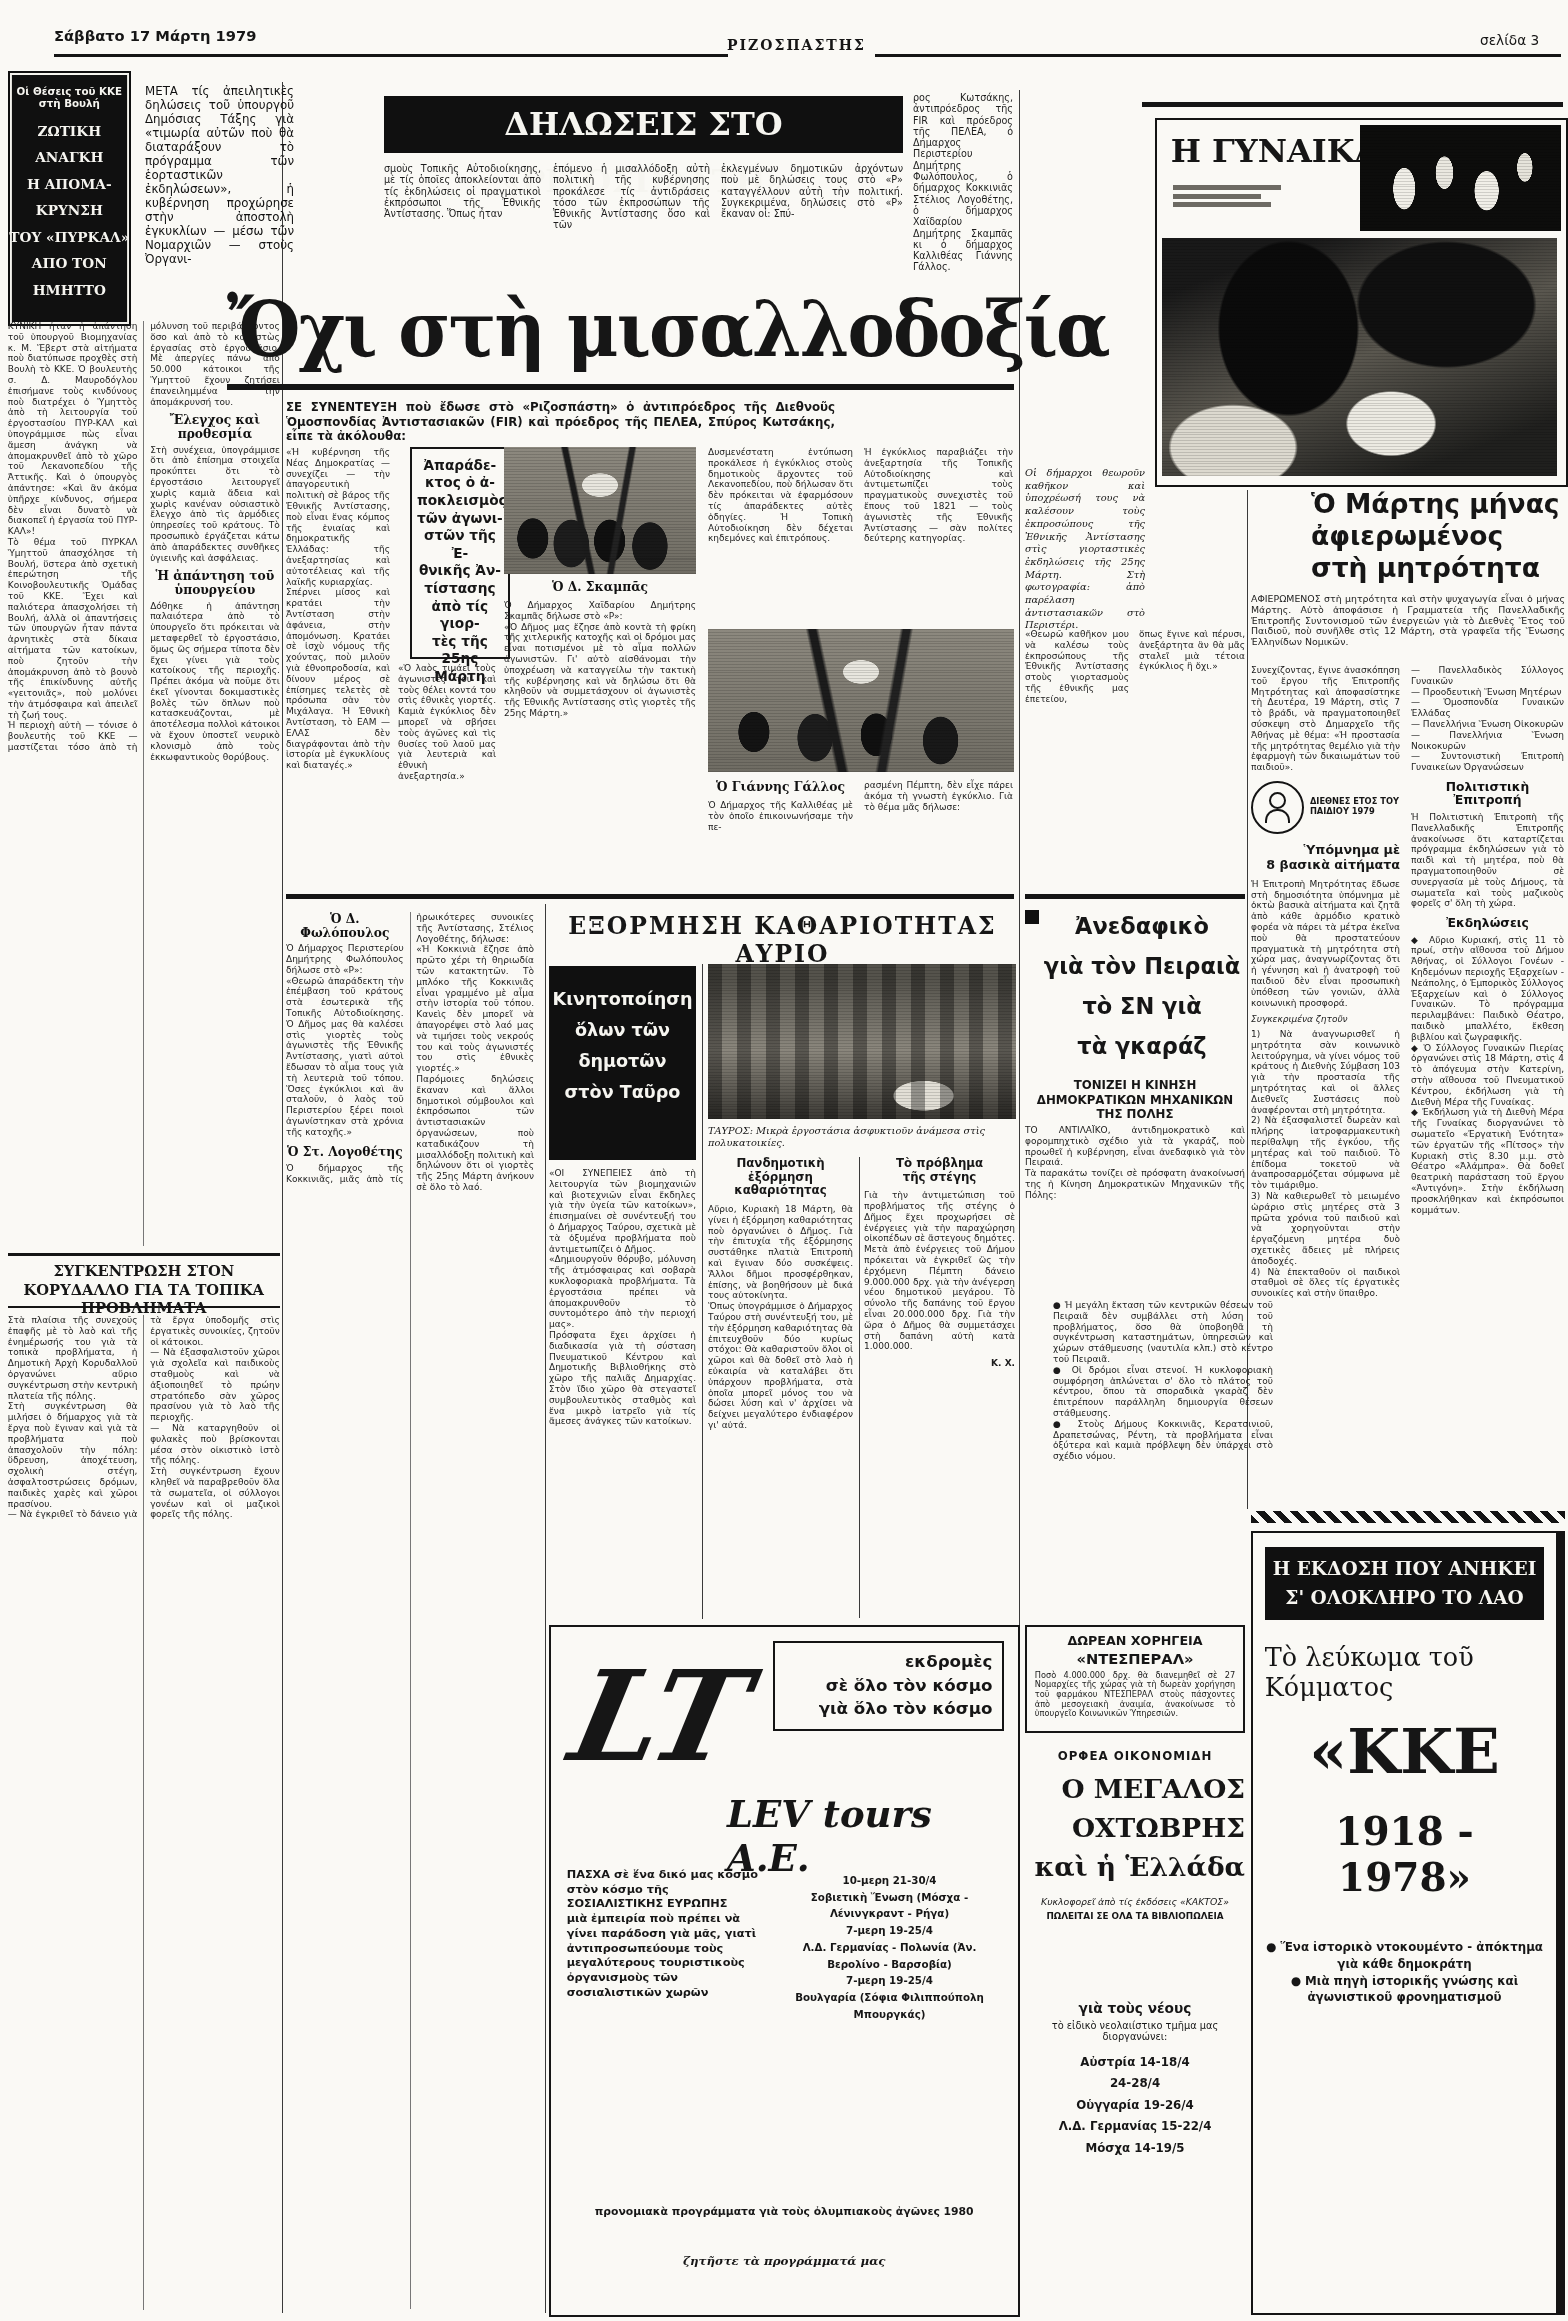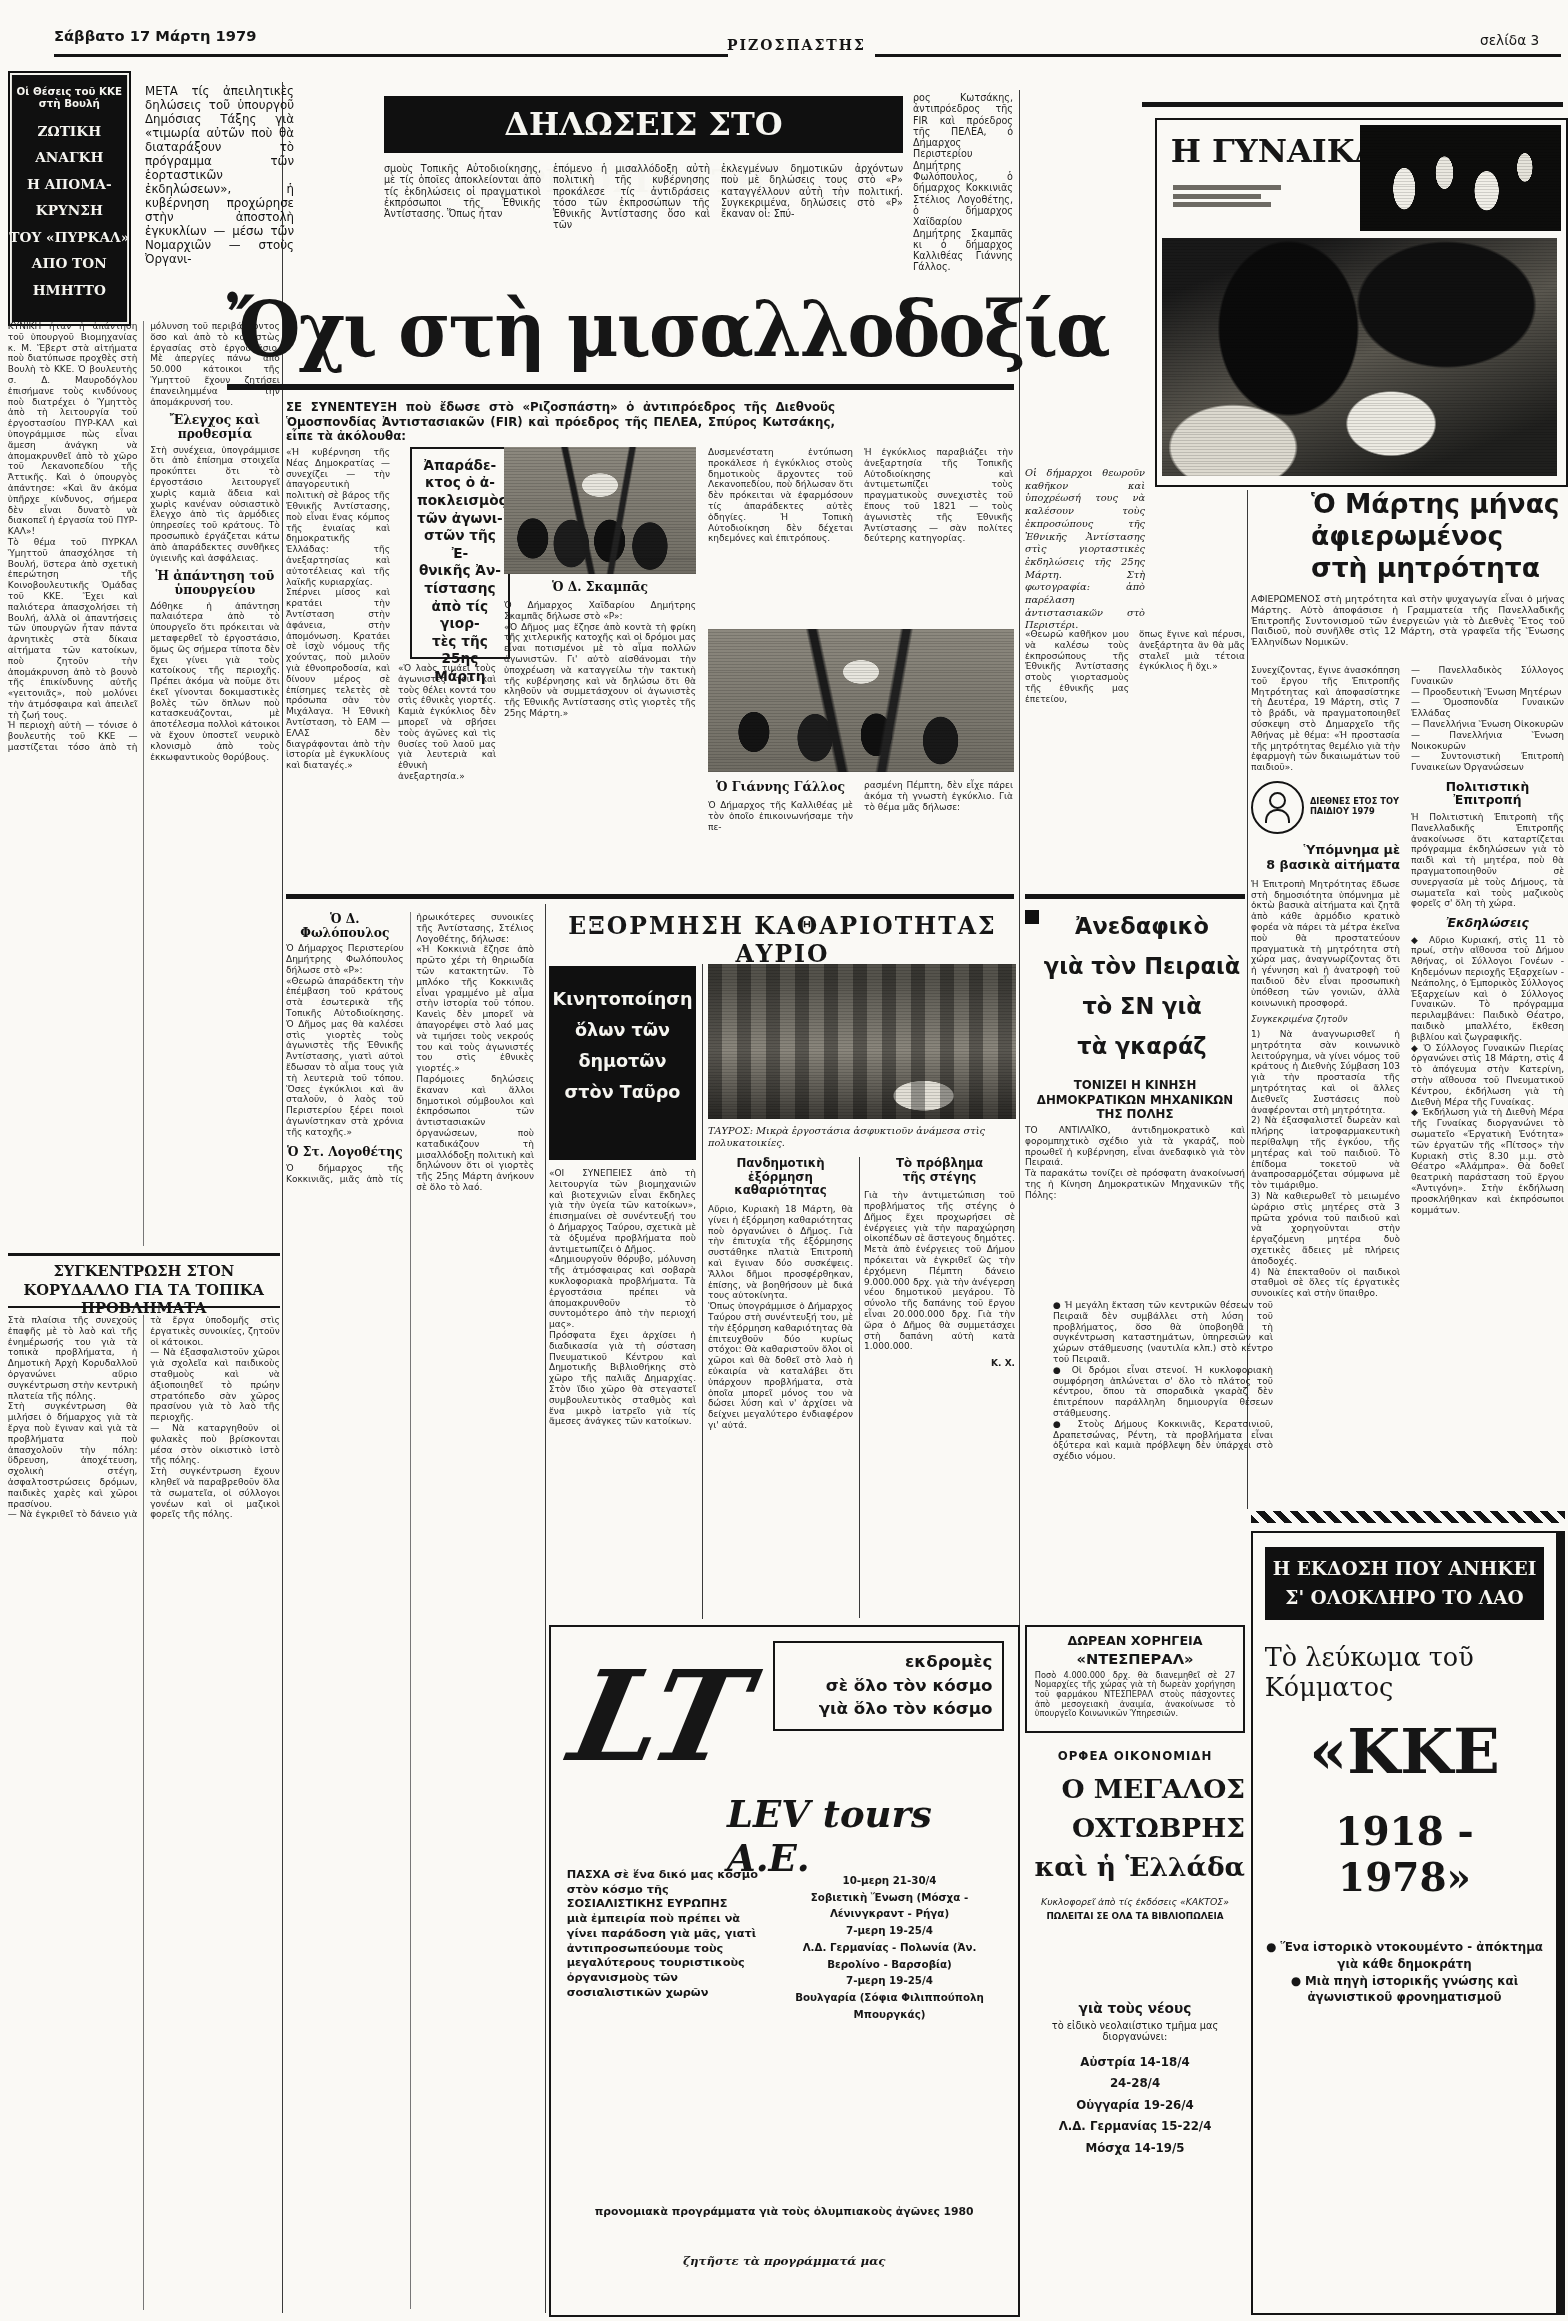--- a/index.html
+++ b/index.html
@@ -192,21 +192,21 @@
 
   <div class="abs" style="left:1411px;top:665px;width:153px;height:839px;">
     <p class="txt" style="margin:0 0 7.8px;">— Πανελλαδικὸς Σύλλογος Γυναικῶν
 — Προοδευτικὴ Ἕνωση Μητέρων
 — Ὁμοσπονδία Γυναικῶν Ἑλλάδας
 — Πανελλήνια Ἕνωση Οἰκοκυρῶν
 — Πανελλήνια Ἕνωση Νοικοκυρῶν
 — Συντονιστικὴ Ἐπιτροπὴ Γυναικείων Ὀργανώσεων</p>
     <h4 class="subhead" style="font-family:'DejaVu Sans',sans-serif;">Πολιτιστικὴ Ἐπιτροπή</h4>
     <p class="txt" style="margin:0 0 7.8px;">Ἡ Πολιτιστικὴ Ἐπιτροπὴ τῆς Πανελλαδικῆς Ἐπιτροπῆς ἀνακοίνωσε ὅτι καταρτίζεται πρόγραμμα ἐκδηλώσεων γιὰ τὸ παιδὶ καὶ τὴ μητέρα, ποὺ θὰ πραγματοποιηθοῦν σὲ συνεργασία μὲ τοὺς Δήμους, τὰ σωματεῖα καὶ τοὺς μαζικοὺς φορεῖς σ' ὅλη τὴ χώρα.</p>
-    <h4 class="subhead" style="font-family:'DejaVu Sans',sans-serif;font-style:italic;">Ἐκδηλώσεις</h4>
+    <h4 class="subhead" style="font-family:'DejaVu Sans',sans-serif;">Ἐκδηλώσεις</h4>
     <p class="txt" style="margin:0;">◆ Αὔριο Κυριακή, στὶς 11 τὸ πρωί, στὴν αἴθουσα τοῦ Δήμου Ἀθήνας, οἱ Σύλλογοι Γονέων - Κηδεμόνων περιοχῆς Ἐξαρχείων - Νεάπολης, ὁ Ἐμπορικὸς Σύλλογος Ἐξαρχείων καὶ ὁ Σύλλογος Γυναικῶν. Τὸ πρόγραμμα περιλαμβάνει: Παιδικὸ Θέατρο, παιδικὸ μπαλλέτο, ἔκθεση βιβλίου καὶ ζωγραφικῆς.
 ◆ Ὁ Σύλλογος Γυναικῶν Πιερίας ὀργανώνει στὶς 18 Μάρτη, στὶς 4 τὸ ἀπόγευμα στὴν Κατερίνη, στὴν αἴθουσα τοῦ Πνευματικοῦ Κέντρου, ἐκδήλωση γιὰ τὴ Διεθνὴ Μέρα τῆς Γυναίκας.
 ◆ Ἐκδήλωση γιὰ τὴ Διεθνὴ Μέρα τῆς Γυναίκας διοργανώνει τὸ σωματεῖο «Ἐργατικὴ Ἑνότητα» τῶν ἐργατῶν τῆς «Πίτσος» τὴν Κυριακὴ στὶς 8.30 μ.μ. στὸ Θέατρο «Ἀλάμπρα». Θὰ δοθεῖ θεατρικὴ παράσταση τοῦ ἔργου «Ἀντιγόνη». Στὴν ἐκδήλωση προσκλήθηκαν καὶ ἐκπρόσωποι κομμάτων.</p>
   </div>
 
   <div class="abs cols2" style="left:286px;top:912px;width:248px;height:1397px;">
     <h4 class="subhead" style="margin-top:0;">Ὁ Δ. Φωλόπουλος</h4>
     <p class="txt" style="margin:0 0 7.8px;">Ὁ Δήμαρχος Περιστερίου Δημήτρης Φωλόπουλος δήλωσε στὸ «Ρ»:
 «Θεωρῶ ἀπαράδεκτη τὴν ἐπέμβαση τοῦ κράτους στὰ ἐσωτερικὰ τῆς Τοπικῆς Αὐτοδιοίκησης. Ὁ Δῆμος μας θὰ καλέσει στὶς γιορτὲς τοὺς ἀγωνιστὲς τῆς Ἐθνικῆς Ἀντίστασης, γιατὶ αὐτοὶ ἔδωσαν τὸ αἷμα τους γιὰ τὴ λευτεριὰ τοῦ τόπου. Ὅσες ἐγκύκλιοι καὶ ἂν σταλοῦν, ὁ λαὸς τοῦ Περιστερίου ξέρει ποιοὶ ἀγωνίστηκαν στὰ χρόνια τῆς κατοχῆς.»</p>
     <h4 class="subhead">Ὁ Στ. Λογοθέτης</h4>

